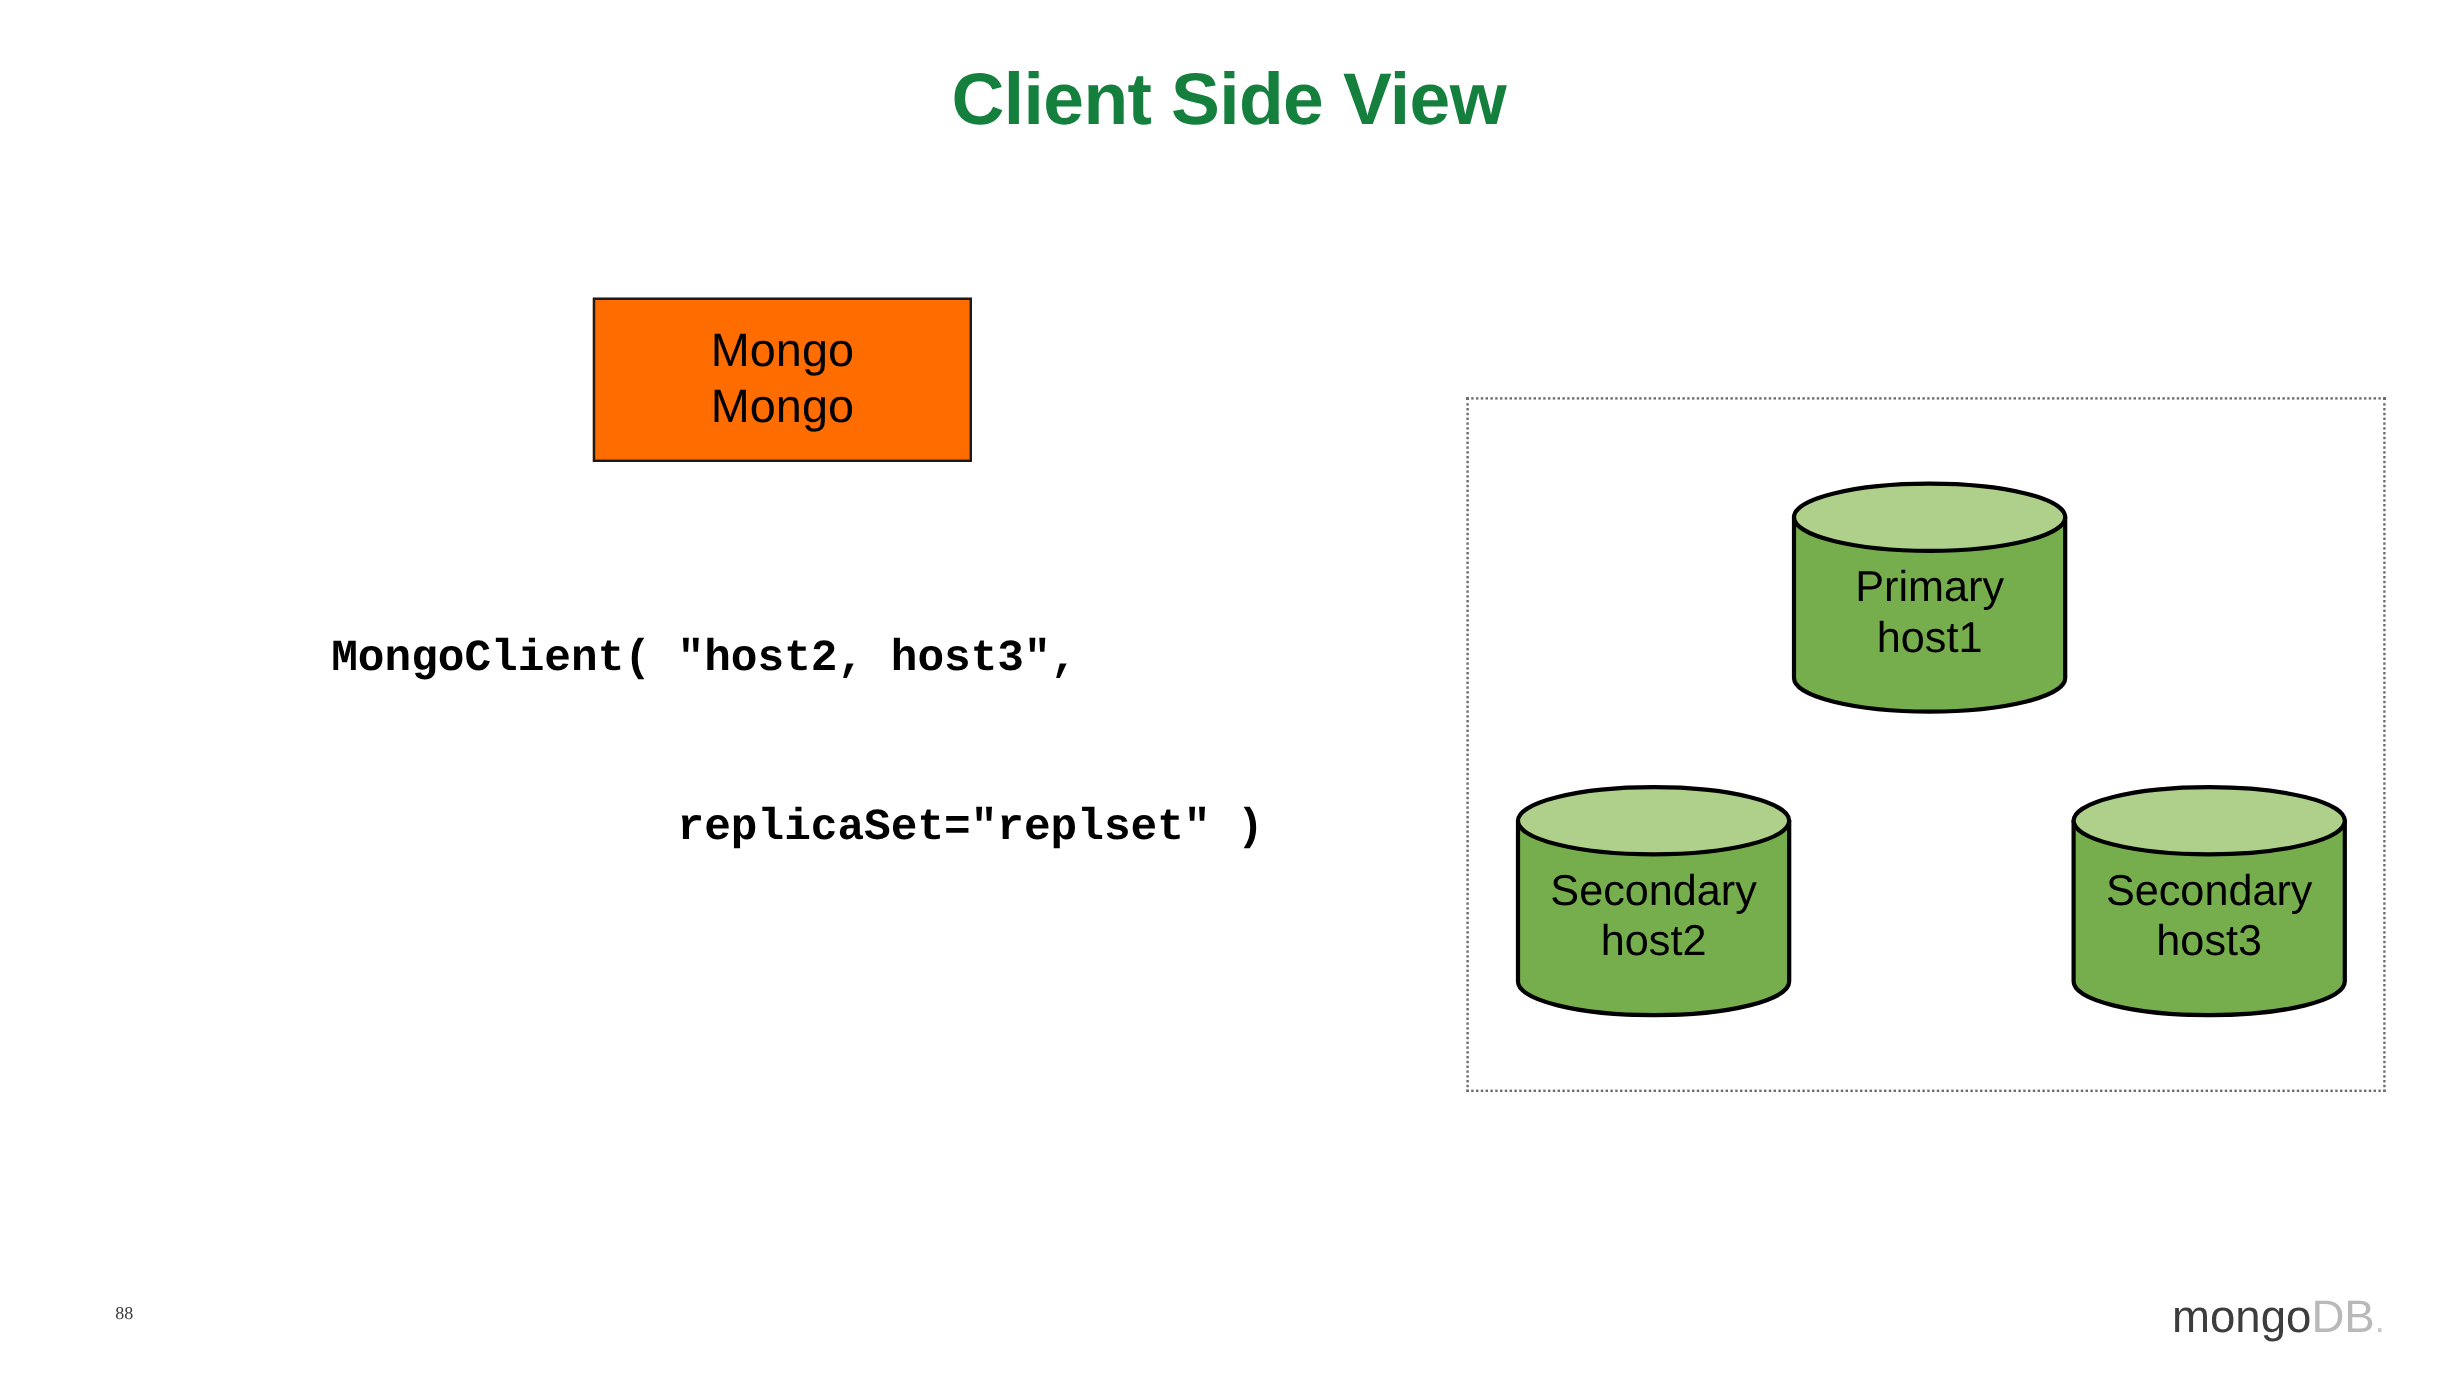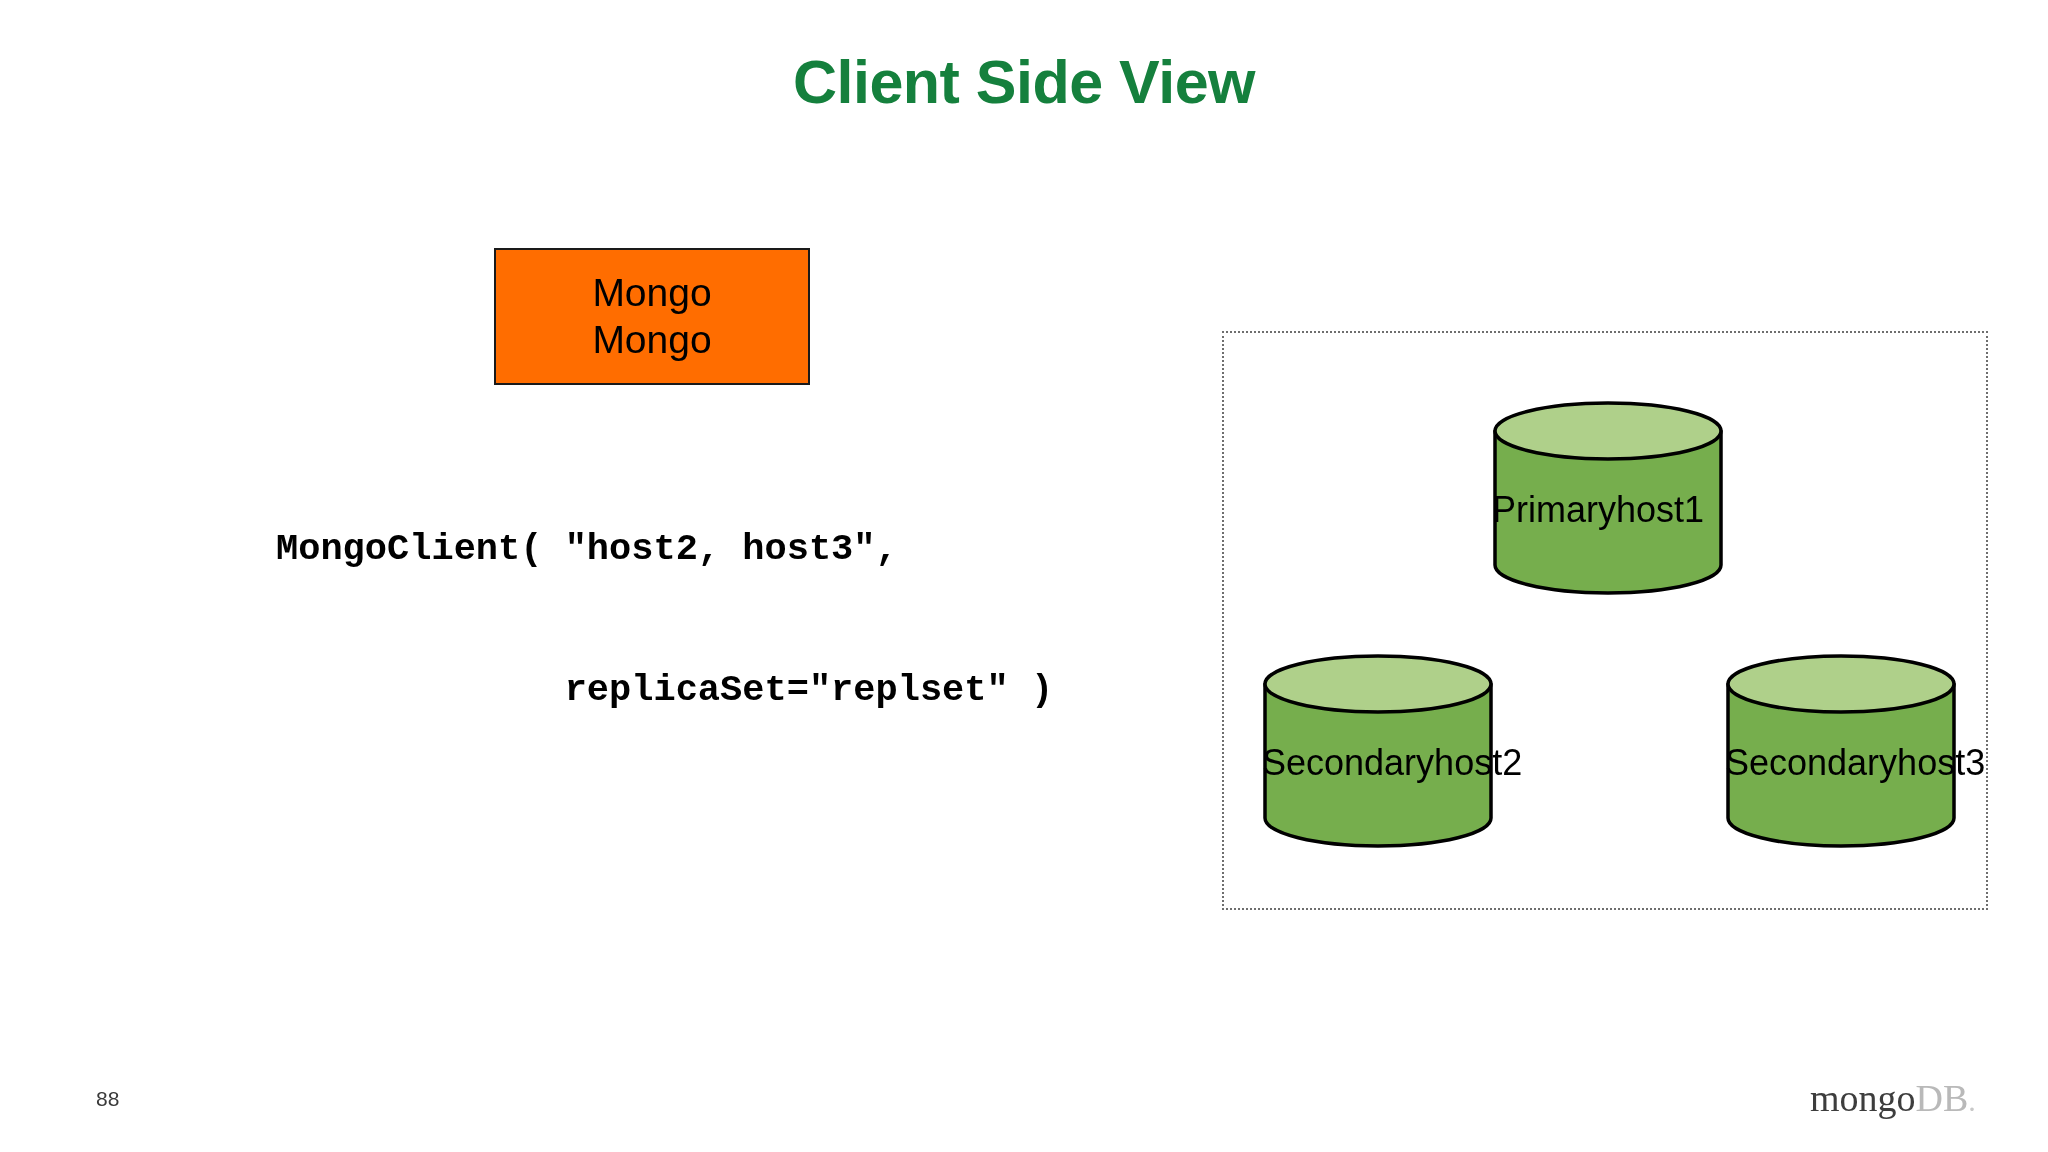--- a/index.html
+++ b/index.html
@@ -102,22 +102,23 @@
     height: 196px;
     overflow: visible;
   }
   .cyl-label {
     position: absolute;
     left: 0;
     top: 0;
     width: 232px;
     height: 196px;
     display: flex;
-    flex-direction: row;
+    flex-direction: column;
     align-items: center;
+    justify-content: center;
     padding-top: 24px;
     box-sizing: border-box;
     pointer-events: none;
   }
   .cyl-label-line {
     font-family: "Liberation Sans", sans-serif;
     font-size: 36px;
     line-height: 1.18;
     color: #000000;
     text-align: center;
@@ -126,30 +127,30 @@
 
   #cyl-primary   { left: 1492px; top: 400px; }
   #cyl-secondary-1 { left: 1262px; top: 653px; }
   #cyl-secondary-2 { left: 1725px; top: 653px; }
 
   
   .page-number {
     position: absolute;
     left: 96px;
     top: 1087px;
-    font-family: Liberation Sans, sans-serif;
-    font-size: 21px;
+    font-family: Liberation Serif, serif;
+    font-size: 15px;
     color: #3a3a3a;
     text-align: center;
   }
   .brand-logo {
     position: absolute;
     left: 1810px;
     top: 1079px;
-    font-family: Liberation Serif, serif;
+    font-family: Liberation Sans, sans-serif;
     font-size: 38px;
     line-height: 1;
     white-space: nowrap;
   }
   .brand-mongo { color: #3d3d3d; }
   .brand-db    { color: #b9b9b9; }
   .brand-dot   { color: #c8c8c8; font-size: 30px; }
 </style>
 </head>
 <body>

